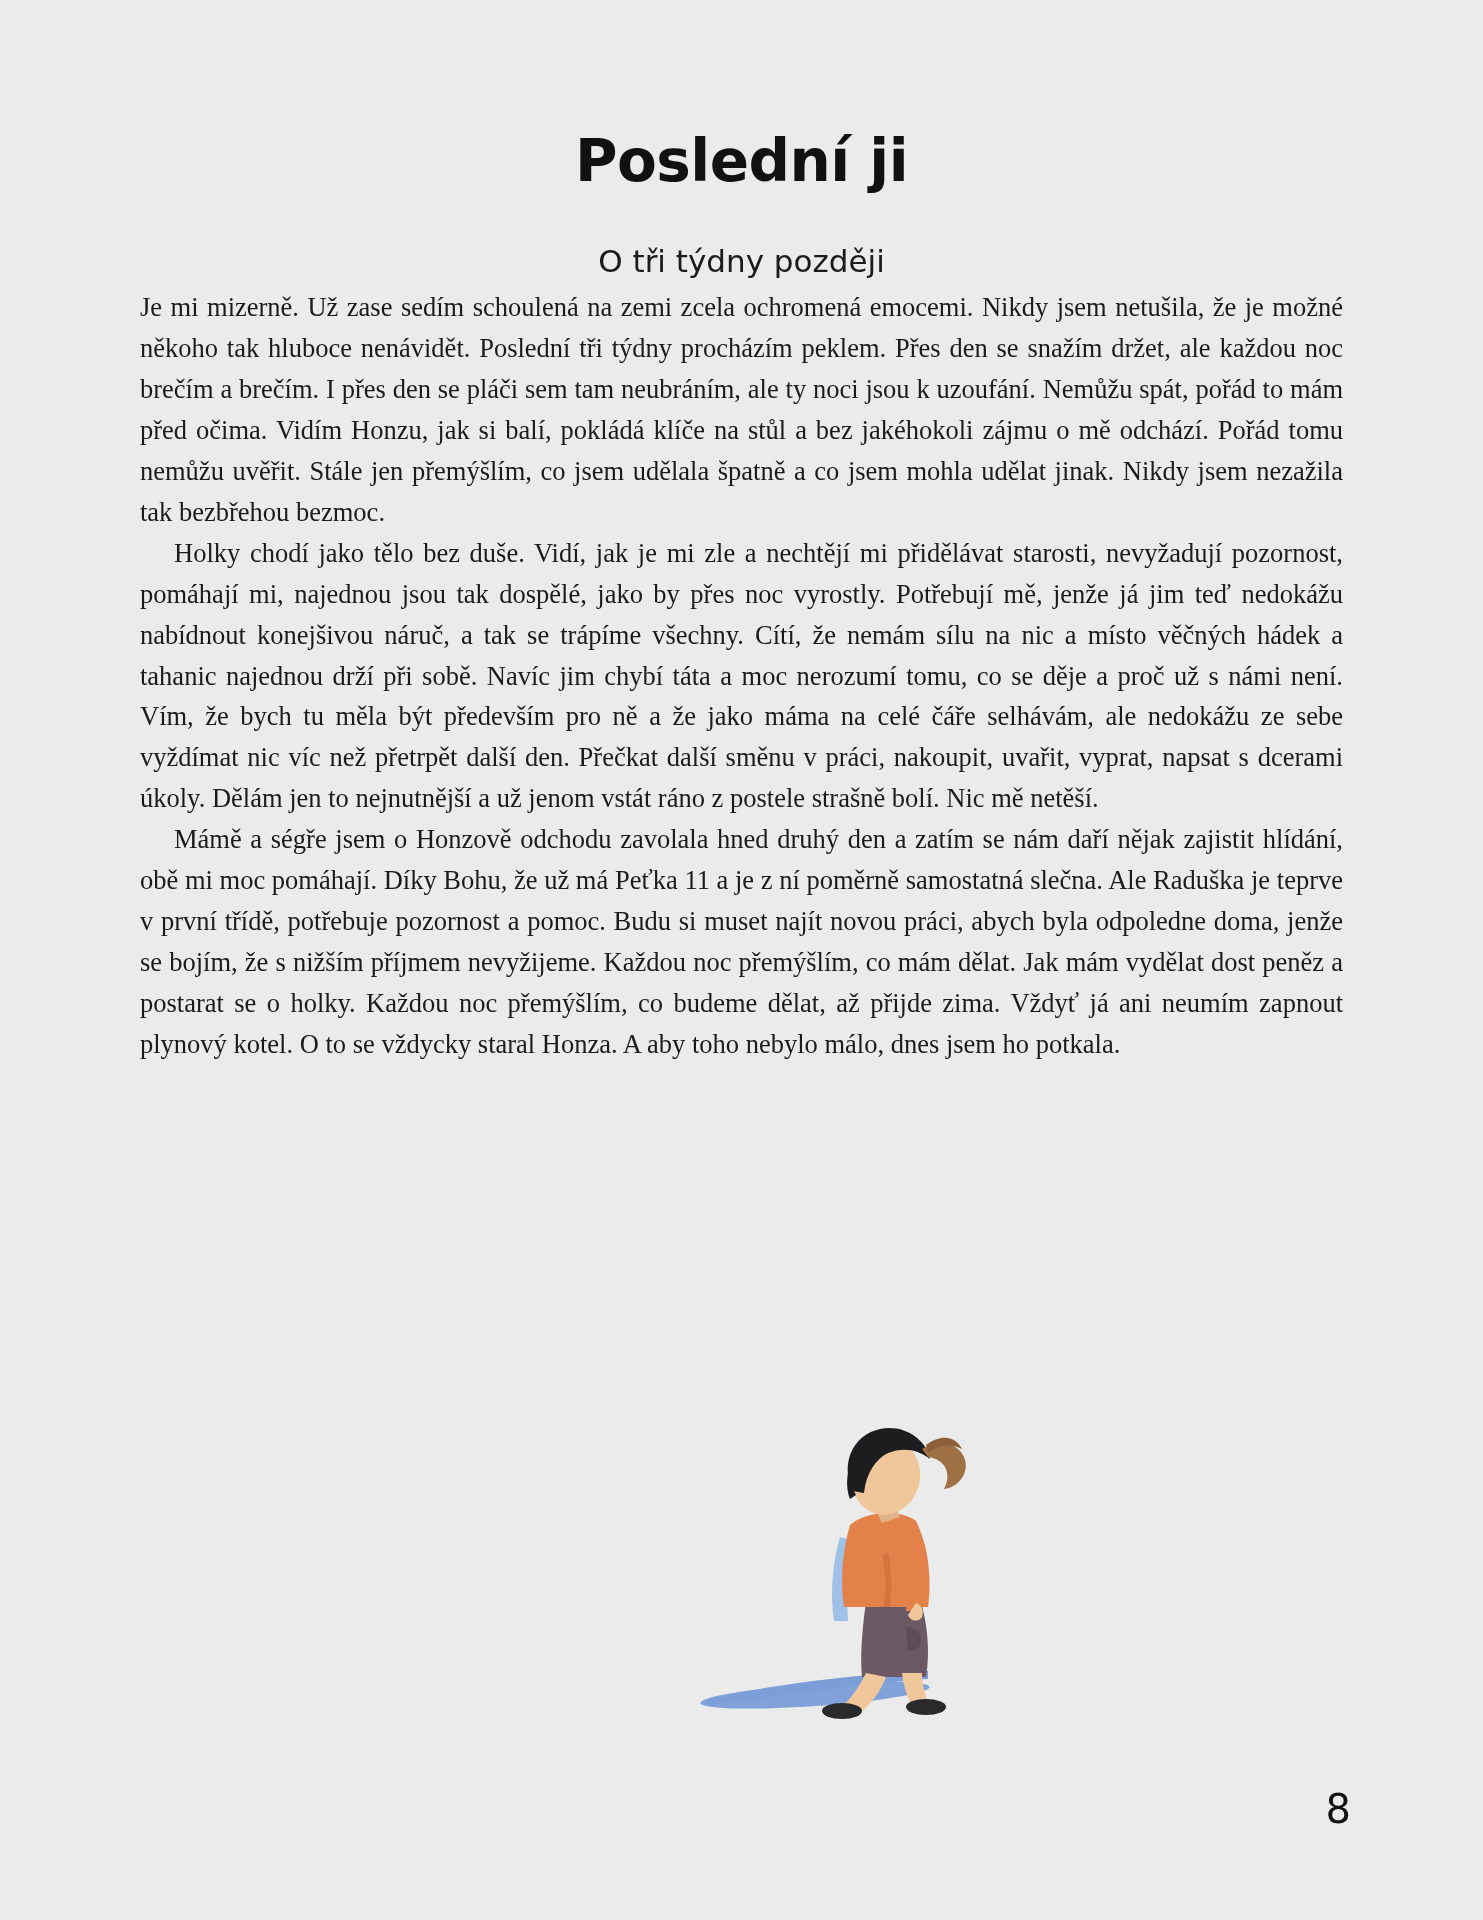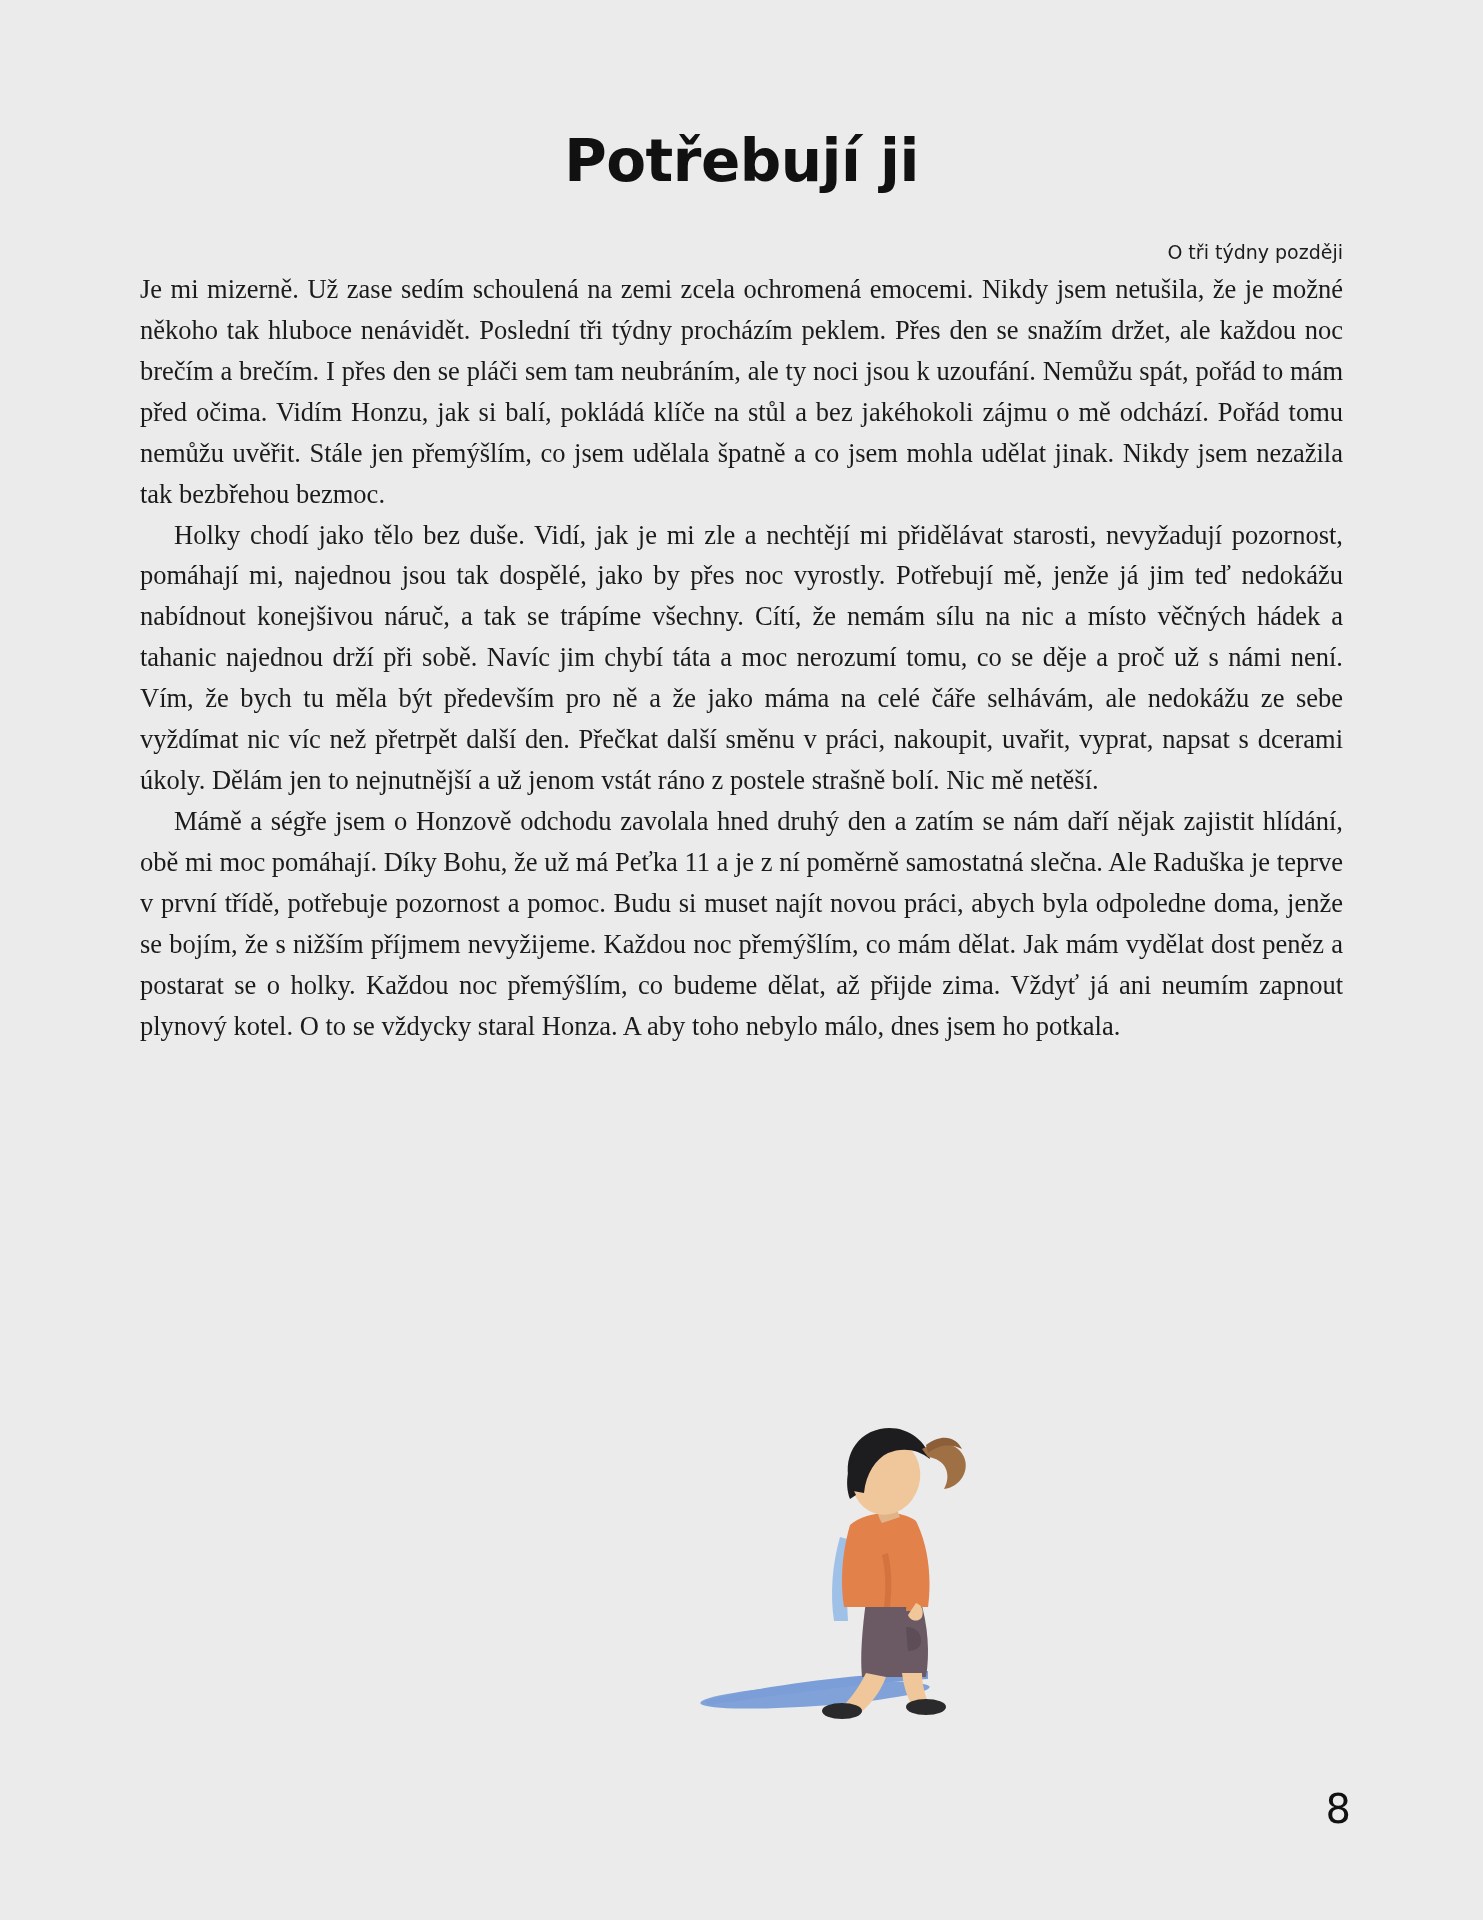--- a/index.html
+++ b/index.html
@@ -30,24 +30,24 @@
     line-height: 1.1;
     color: #111;
   }
   .content {
     position: absolute;
     left: 140px;
     right: 140px;
     top: 238px;
   }
   .intro-line {
-    font-size: 19px;
+    font-size: 31px;
     line-height: 1.52;
     margin: 0 0 2px 0;
-    text-align: right;
+    text-align: center;
   }
   p.body-par {
     font-size: 26.5px;
     line-height: 1.545;
     margin: 0;
     text-align: justify;
     text-justify: inter-word;
     hyphens: none;
     font-family: Liberation Serif, serif;
   }
@@ -68,21 +68,21 @@
     font-size: 40px;
     font-weight: 400;
     color: #111;
   }
 </style>
 </head>
 <body>
 
 <div class="page">
 
-  <h1 class="page-title">Potřebují ji</h1>
+  <h1 class="page-title">Poslední ji</h1>
 
   <div class="content">
 
     <div class="intro-line">O tři týdny později</div>
 
     <p class="body-par">Je mi mizerně. Už zase sedím schoulená na zemi zcela ochromená emocemi. Nikdy jsem netušila, že je možné někoho tak hluboce nenávidět. Poslední tři týdny procházím peklem. Přes den se snažím držet, ale každou noc brečím a brečím. I přes den se pláči sem tam neubráním, ale ty noci jsou k uzoufání. Nemůžu spát, pořád to mám před očima. Vidím Honzu, jak si balí, pokládá klíče na stůl a bez jakéhokoli zájmu o mě odchází. Pořád tomu nemůžu uvěřit. Stále jen přemýšlím, co jsem udělala špatně a co jsem mohla udělat jinak. Nikdy jsem nezažila tak bezbřehou bezmoc.</p>
 
     <p class="body-par indent">Holky chodí jako tělo bez duše. Vidí, jak je mi zle a nechtějí mi přidělávat starosti, nevyžadují pozornost, pomáhají mi, najednou jsou tak dospělé, jako by přes noc vyrostly. Potřebují mě, jenže já jim teď nedokážu nabídnout konejšivou náruč, a tak se trápíme všechny. Cítí, že nemám sílu na nic a místo věčných hádek a tahanic najednou drží při sobě. Navíc jim chybí táta a moc nerozumí tomu, co se děje a proč už s námi není. Vím, že bych tu měla být především pro ně a že jako máma na celé čáře selhávám, ale nedokážu ze sebe vyždímat nic víc než přetrpět další den. Přečkat další směnu v práci, nakoupit, uvařit, vyprat, napsat s dcerami úkoly. Dělám jen to nejnutnější a už jenom vstát ráno z postele strašně bolí. Nic mě netěší.</p>
 
     <p class="body-par indent">Mámě a ségře jsem o Honzově odchodu zavolala hned druhý den a zatím se nám daří nějak zajistit hlídání, obě mi moc pomáhají. Díky Bohu, že už má Peťka 11 a je z ní poměrně samostatná slečna. Ale Raduška je teprve v první třídě, potřebuje pozornost a pomoc. Budu si muset najít novou práci, abych byla odpoledne doma, jenže se bojím, že s nižším příjmem nevyžijeme. Každou noc přemýšlím, co mám dělat. Jak mám vydělat dost peněz a postarat se o holky. Každou noc přemýšlím, co budeme dělat, až přijde zima. Vždyť já ani neumím zapnout plynový kotel. O to se vždycky staral Honza. A aby toho nebylo málo, dnes jsem ho potkala.</p>

